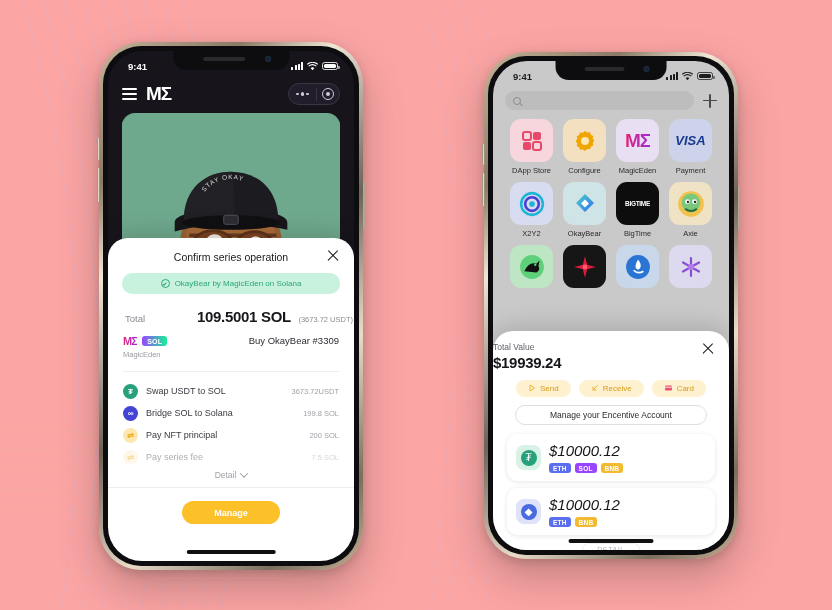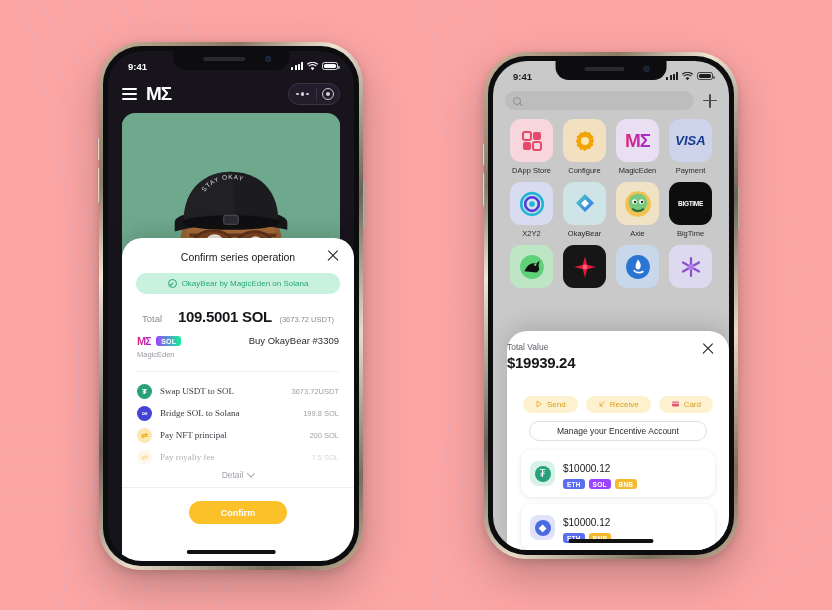--- a/index.html
+++ b/index.html
@@ -69,21 +69,21 @@
   .hdr-sep { width: 1px; height: 13px; background: #3a3545; }
   .hdr-target { width: 22px; display: flex; align-items: center; justify-content: center; }
   .hdr-target .ring { width: 12px; height: 12px; border-radius: 50%; border: 1.3px solid #cfc9d8;
                       display: flex; align-items: center; justify-content: center; }
   .hdr-target .ring i { width: 4px; height: 4px; border-radius: 50%; background: #cfc9d8; display: block; }
 
   .nft-card { position: absolute; top: 62px; left: 14px; right: 14px; height: 170px;
               border-radius: 13px; overflow: hidden; background: #6fa98d; }
 
   
-  .sheet { position: absolute; left: 14px; right: 0; bottom: 0; background: #fff;
+  .sheet { position: absolute; left: 0; right: 0; bottom: 0; background: #fff;
            border-top-left-radius: 20px; border-top-right-radius: 20px; z-index: 32;
            box-shadow: 0 -6px 22px rgba(0,0,0,.14); }
   #p1 .sheet { top: 187px; }
   .sheet-head { position: relative; text-align: center; padding: 13px 0 8px; }
   .sheet-title { font-size: 10.5px; color: #1b1b1f; font-weight: 500; }
   .sheet-close { position: absolute; right: 14px; top: 11px; width: 14px; height: 14px;
                  cursor: pointer; }
   .sheet-close::before, .sheet-close::after { content: ""; position: absolute; left: 0; top: 6px;
                  width: 14px; height: 1.4px; background: #1b1b1f; border-radius: 1px; }
   .sheet-close::before { transform: rotate(45deg); }
@@ -91,21 +91,21 @@
 
   .powered { margin: 2px 14px 0; height: 21px; border-radius: 10px; background: #c8f2dd;
              display: flex; align-items: center; justify-content: center; gap: 5px;
              font-size: 8px; color: #2aa678; font-weight: 500; }
   .shield { width: 9px; height: 9px; border-radius: 50%; border: 1px solid #2aa678;
             display: flex; align-items: center; justify-content: center; }
   .shield i { display: block; width: 4px; height: 2px; border-left: 1.1px solid #2aa678;
               border-bottom: 1.1px solid #2aa678; transform: rotate(-45deg) translate(0px,-0.5px); }
 
   .total-row { display: flex; align-items: baseline; justify-content: space-between;
-               padding: 14px 20px 0; }
+               padding: 14px 1px 0; margin-left: 16px; }
   .total-lbl { font-size: 9.5px; color: #8b8b93; }
   .total-val { font-size: 15px; font-weight: 600; color: #17171b; letter-spacing: -.3px; }
   .total-sub { font-size: 7.5px; color: #8b8b93; margin-left: 3px; font-weight: 400; }
 
   .merchant-row { display: flex; align-items: flex-start; justify-content: space-between;
                   padding: 9px 15px 0; }
   .mrc-logo { font-size: 11px; font-weight: 800; letter-spacing: -.8px;
               background: linear-gradient(90deg,#e42575 0%,#a02bd6 100%);
               -webkit-background-clip: text; background-clip: text; color: transparent; }
   .mrc-line { display: flex; align-items: center; gap: 5px; }
@@ -115,21 +115,21 @@
   .mrc-action { font-size: 9.5px; color: #2c2c32; }
 
   .divider { height: 1px; background: #efeff2; margin: 12px 15px 0; }
 
   .steps { padding: 8px 15px 0; }
   .step { display: flex; align-items: center; justify-content: space-between; height: 22px; }
   .step-left { display: flex; align-items: center; gap: 8px; }
   .step-ico { width: 15px; height: 15px; border-radius: 50%; display: flex;
               align-items: center; justify-content: center; font-size: 8px; color: #fff;
               font-weight: 700; flex: none; }
-  .step-lbl { font-size: 9px; color: #3a3a42; font-family: Liberation Serif, serif; }
+  .step-lbl { font-size: 9px; color: #3a3a42; }
   .step-amt { font-size: 7.5px; color: #a0a0a8; }
   .step.fade { opacity: .42; }
   .steps-fade { position: relative; height: 10px;
                 background: linear-gradient(180deg,rgba(255,255,255,0) 0%,#fff 85%); margin-top: -8px; }
 
   .detail-row { display: flex; align-items: center; justify-content: center; gap: 5px;
                 font-size: 8.5px; color: #a0a0a8; padding-bottom: 7px; }
   .chev { width: 6px; height: 6px; border-right: 1.2px solid #a0a0a8;
           border-bottom: 1.2px solid #a0a0a8; transform: rotate(45deg) translate(-1px,-1px); }
   .sheet-sep { height: 1px; background: #eeeef1; }
@@ -172,31 +172,31 @@
   .app-lbl { font-size: 7.5px; color: #2b2b2e; }
 
   #p2 .sheet { top: 270px; }
   .wallet-head { position: relative; padding: 11px 0 0; }
   .wv-lbl { font-size: 8.5px; color: #5d5d65; }
   .wv-amt { font-size: 15px; font-weight: 700; color: #17171b; margin-top: 2px; letter-spacing: -.3px; }
 
   .actions { display: flex; justify-content: center; gap: 8px; padding: 9px 0 0; }
   .act { height: 17px; padding: 0 12px; border-radius: 9px; background: #fdf1cf;
          display: flex; align-items: center; gap: 4px; font-size: 8px; color: #d79b1b;
-         font-weight: 500; cursor: pointer; margin-top: 16px; }
+         font-weight: 500; cursor: pointer; }
   .manage { margin: 8px 22px 0; height: 20px; border: 1px solid #dedee3; border-radius: 10px;
             display: flex; align-items: center; justify-content: center;
             font-size: 8.5px; color: #2b2b2e; cursor: pointer; }
 
   .asset-list { padding: 9px 14px 0; display: flex; flex-direction: column; gap: 7px; }
   .asset { background: #fff; border-radius: 11px; box-shadow: 0 1px 5px rgba(20,20,40,.10);
            padding: 8px 9px; display: flex; align-items: center; gap: 8px; }
   .asset-ico { width: 25px; height: 25px; border-radius: 8px; display: flex;
                align-items: center; justify-content: center; flex: none; }
-  .asset-amt { font-size: 10px; color: #17171b; font-weight: 500; }
+  .asset-amt { font-size: 15px; color: #17171b; font-weight: 500; font-style: italic; }
   .chips { display: flex; gap: 4px; margin-top: 3px; }
   .chip { font-size: 6.5px; font-weight: 700; color: #fff; padding: 1.5px 4px;
           border-radius: 3px; letter-spacing: .2px; }
 
   .detail-btn { margin: 8px auto 0; width: 58px; height: 13px; border: 1px solid #ececf0;
                 border-radius: 7px; display: flex; align-items: center; justify-content: center;
                 font-size: 7px; color: #b5b5bd; letter-spacing: .6px; cursor: pointer; }
 </style>
 </head>
 <body>
@@ -382,35 +382,35 @@
               <div class="step">
                 <span class="step-left">
                   <span class="step-ico" style="background:#fde7af;color:#e8a90f">⇌</span>
                   <span class="step-lbl">Pay NFT principal</span>
                 </span>
                 <span class="step-amt">200 SOL</span>
               </div>
               <div class="step fade">
                 <span class="step-left">
                   <span class="step-ico" style="background:#fdeec8;color:#e8a90f">⇌</span>
-                  <span class="step-lbl">Pay royalty fee</span>
+                  <span class="step-lbl">Pay series fee</span>
                 </span>
                 <span class="step-amt">7.5 SOL</span>
               </div>
             </div>
           <div class="steps-fade"></div>
 
           <div class="detail-row">
             <span>Detail</span>
             <span class="chev"></span>
           </div>
           <div class="sheet-sep"></div>
 
           <div class="confirm-wrap">
-            <button class="confirm-btn">Confirm</button>
+            <button class="confirm-btn">Manage</button>
           </div>
         </div>
 
         <div class="home-ind"></div>
       </div>
     </div>
   </div>
 
   <div class="phone" id="p2">
     <div class="side-btn" style="left:-2px; top:92px; width:2.5px; height:21px;"></div>
@@ -504,38 +504,38 @@
                       <stop offset="1" stop-color="#2f6ef0"></stop>
                     </linearGradient>
                   </defs>
                   <path d="M12 2 L21 11 L12 20 L3 11 Z" fill="url(#pg)"></path>
                   <path d="M12 7.5 L16 11.5 L12 15.5 L8 11.5 Z" fill="#fff"></path>
                 </svg>
               </span>
               <span class="app-lbl">OkayBear</span>
             </div>
             <div class="app">
+              <span class="app-ico" style="background:#0d0d0d">
+                <span style="font-size:6.5px;font-weight:800;color:#fff;letter-spacing:-.3px">BIGTIME</span>
+              </span>
+              <span class="app-lbl">BigTime</span>
+            </div>
+            <div class="app">
               <span class="app-ico" style="background:#f0e2c4">
                 <svg viewBox="0 0 24 24" width="28" height="28">
                   <circle cx="12" cy="12" r="11" fill="#f2c14e"></circle>
                   <circle cx="12" cy="11" r="8" fill="#79c87e"></circle>
                   <circle cx="9" cy="10" r="2" fill="#fff"></circle>
                   <circle cx="15" cy="10" r="2" fill="#fff"></circle>
                   <circle cx="9.4" cy="10.3" r="1" fill="#1c1c1c"></circle>
                   <circle cx="15.4" cy="10.3" r="1" fill="#1c1c1c"></circle>
                   <path d="M7 16 q5 4 10 0" stroke="#2a6b33" stroke-width="1.6" fill="none"></path>
                 </svg>
               </span>
               <span class="app-lbl">Axie</span>
-            </div>
-            <div class="app">
-              <span class="app-ico" style="background:#0d0d0d">
-                <span style="font-size:6.5px;font-weight:800;color:#fff;letter-spacing:-.3px">BIGTIME</span>
-              </span>
-              <span class="app-lbl">BigTime</span>
             </div>
             <div class="app">
               <span class="app-ico" style="background:#bfe6c4">
                 <svg viewBox="0 0 24 24" width="26" height="26">
                   <circle cx="12" cy="12" r="11" fill="#5fd07a"></circle>
                   <path d="M5 16 q4-9 11-7 l3-3 -1 5 q2 4 -2 6 z" fill="#111"></path>
                   <circle cx="15" cy="10" r="1.1" fill="#5fd07a"></circle>
                 </svg>
               </span>
             </div>

